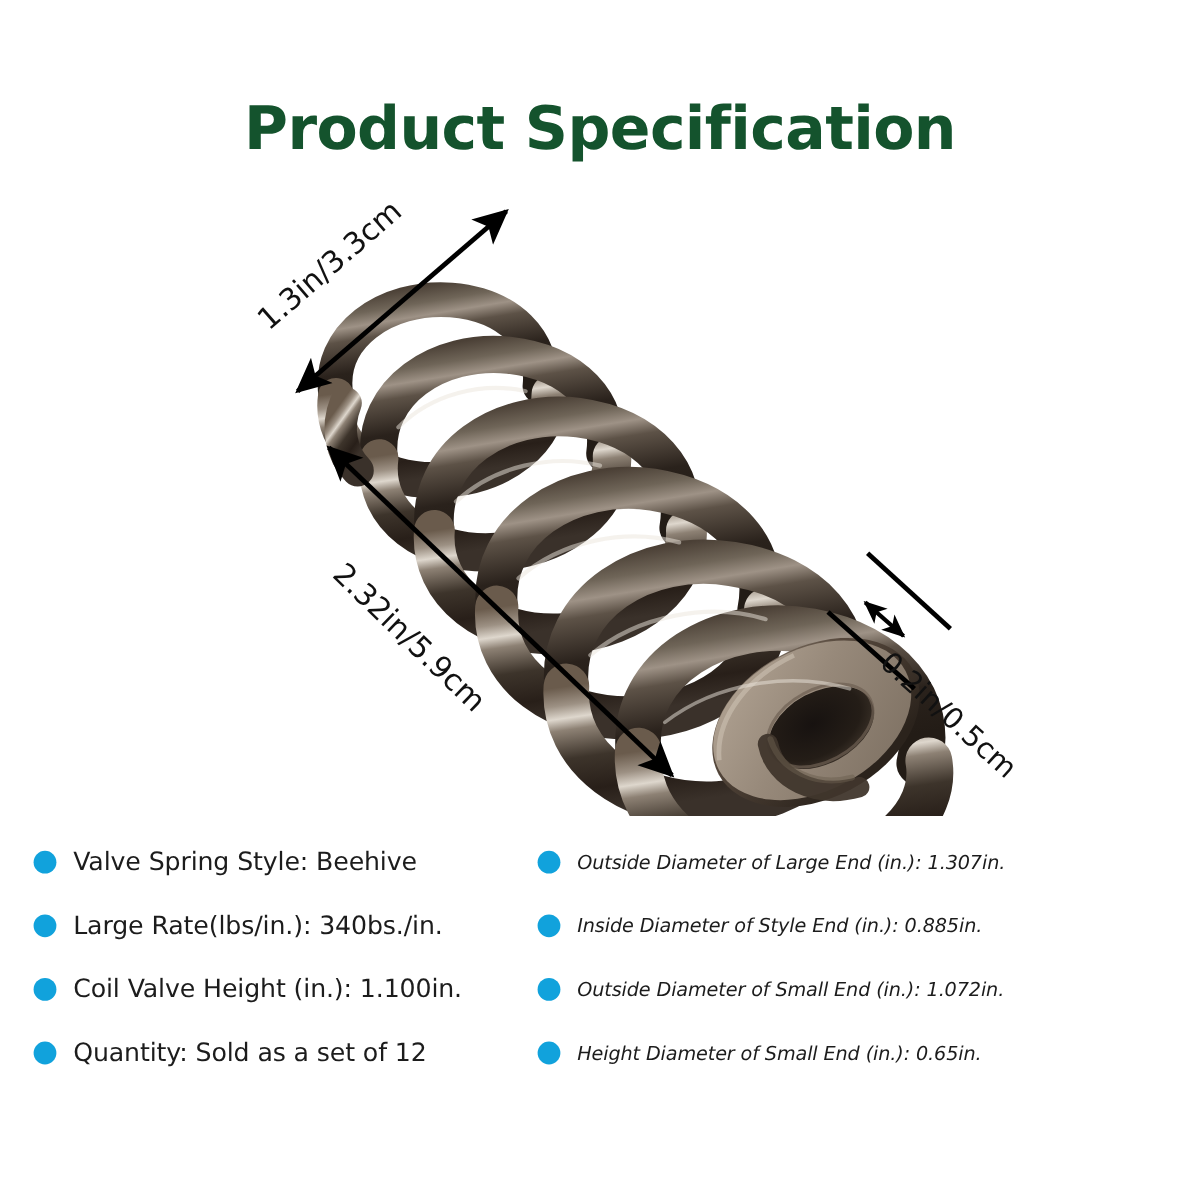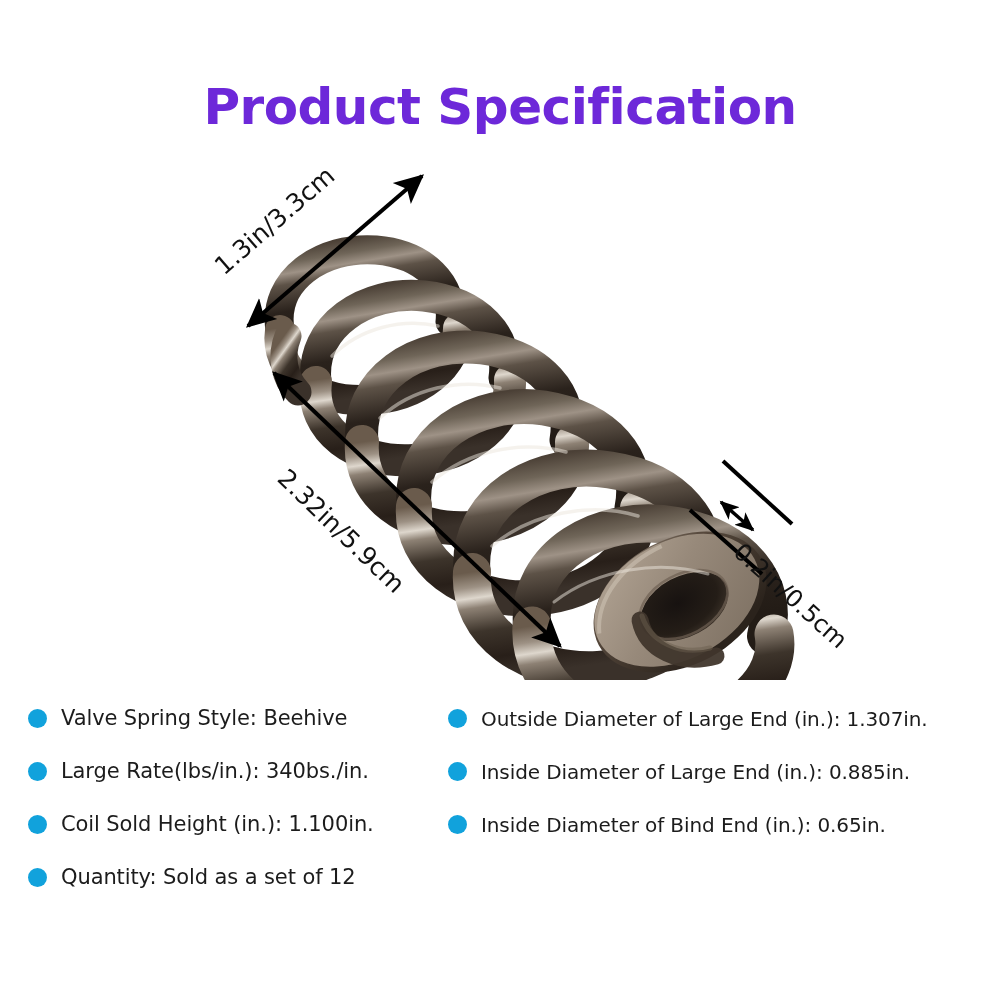--- a/index.html
+++ b/index.html
@@ -26,21 +26,21 @@
   
   .title {
     position: absolute;
     top: 78px;
     left: 0;
     width: 1000px;
     text-align: center;
     font-size: 50px;
     font-weight: 700;
     letter-spacing: -0.5px;
-    color: #6d28d9;
+    color: #14532d;
     font-family: "DejaVu Sans", "Liberation Sans", sans-serif;
     white-space: nowrap;
   }
 
   
   .product-figure {
     position: absolute;
     top: 150px;
     left: 210px;
     width: 640px;
@@ -81,21 +81,21 @@
     margin-right: 14px;
   }
   .spec-text {
     font-size: 21px;
     color: #1c1c1c;
     line-height: 1.1;
     white-space: nowrap;
     letter-spacing: -0.1px;
     font-family: "DejaVu Sans", "Liberation Sans", sans-serif;
   }
-  .spec-col.right .spec-text { font-size: 20px; }
+  .spec-col.right .spec-text { font-size: 16px; font-style: italic; }
 </style>
 </head>
 <body>
 
 <div id="page">
 
   <div class="title">Product Specification</div>
 
   <div class="product-figure">
     <svg width="640" height="530" viewBox="0 0 640 530" xmlns="http://www.w3.org/2000/svg">
@@ -259,38 +259,42 @@
       <div class="spec-item">
         <span class="bullet"></span>
         <span class="spec-text">Valve Spring Style: Beehive</span>
       </div>
       <div class="spec-item">
         <span class="bullet"></span>
         <span class="spec-text">Large Rate(lbs/in.): 340bs./in.</span>
       </div>
       <div class="spec-item">
         <span class="bullet"></span>
-        <span class="spec-text">Coil Sold Height (in.): 1.100in.</span>
+        <span class="spec-text">Coil Valve Height (in.): 1.100in.</span>
       </div>
       <div class="spec-item">
         <span class="bullet"></span>
         <span class="spec-text">Quantity: Sold as a set of 12</span>
       </div>
     </div>
 
     <div class="spec-col right">
       <div class="spec-item">
         <span class="bullet"></span>
         <span class="spec-text">Outside Diameter of Large End (in.):  1.307in.</span>
       </div>
       <div class="spec-item">
         <span class="bullet"></span>
-        <span class="spec-text">Inside Diameter of Large End (in.): 0.885in.</span>
-      </div>
-      <div class="spec-item">
-        <span class="bullet"></span>
-        <span class="spec-text">Inside Diameter of Bind End (in.): 0.65in.</span>
+        <span class="spec-text">Inside Diameter of Style End (in.): 0.885in.</span>
+      </div>
+      <div class="spec-item">
+        <span class="bullet"></span>
+        <span class="spec-text">Outside Diameter of Small End (in.): 1.072in.</span>
+      </div>
+      <div class="spec-item">
+        <span class="bullet"></span>
+        <span class="spec-text">Height Diameter of Small End (in.): 0.65in.</span>
       </div>
     </div>
 
   </div>
 
 </div>
 
 </body></html>

